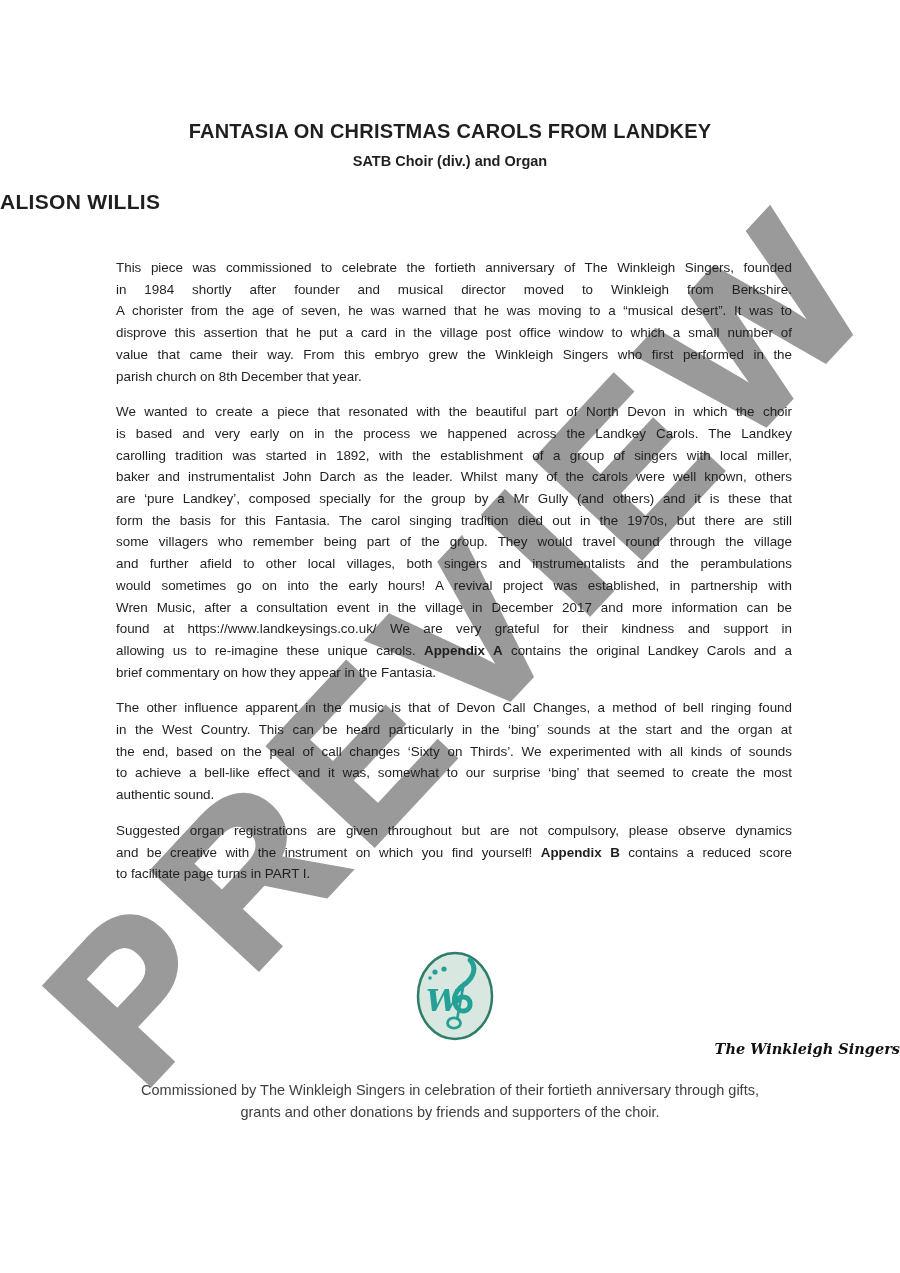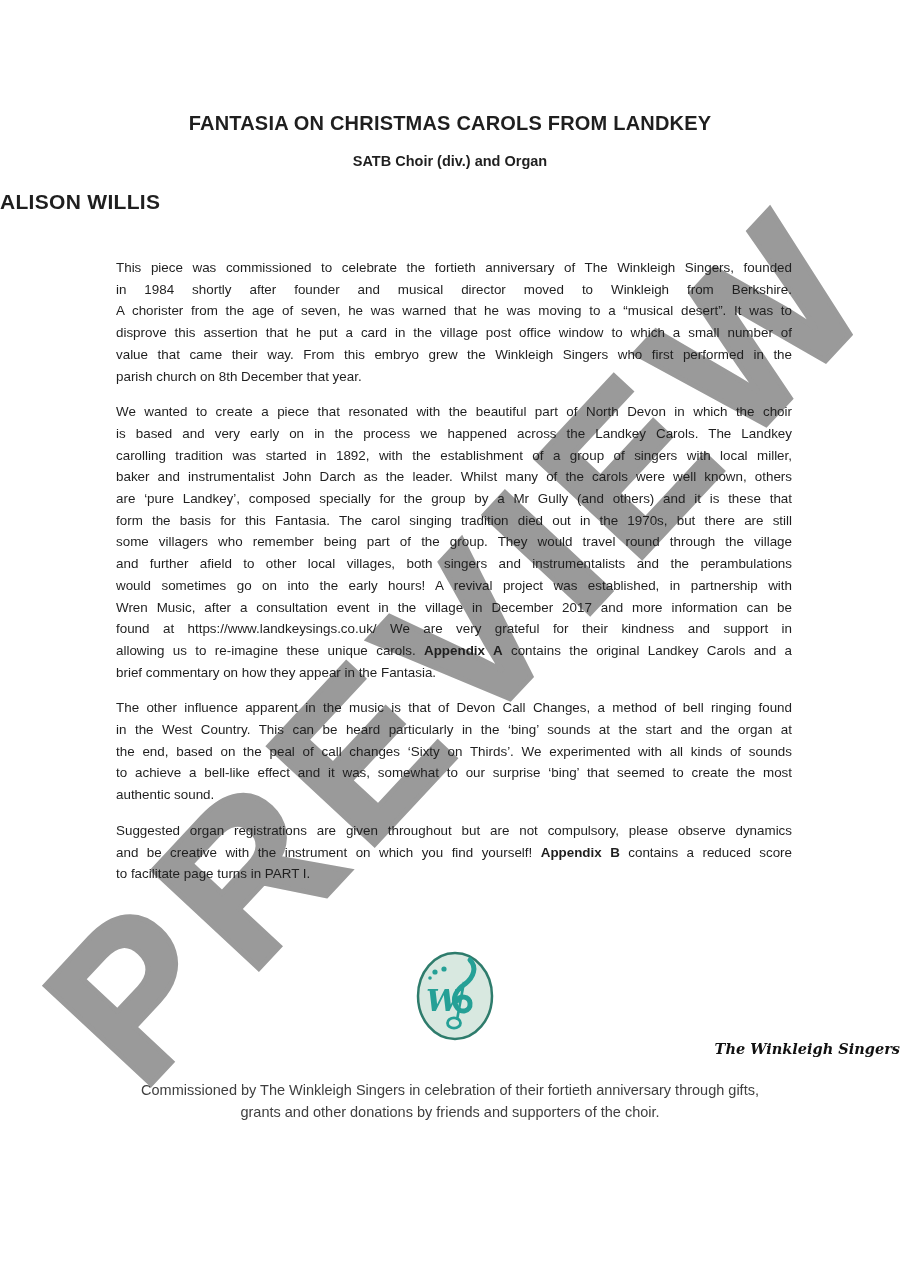--- a/index.html
+++ b/index.html
@@ -32,21 +32,21 @@
     white-space: nowrap;
     z-index: 0;
     user-select: none;
   }
   
   .content { position: relative; z-index: 1; }
 
   .doc-title {
     position: absolute;
     left: 0; right: 0;
-    top: 112px;
+    top: 120px;
     text-align: center;
     font-size: 20px;
     font-weight: 700;
     letter-spacing: 0.2px;
   }
   .doc-subtitle {
     position: absolute;
     left: 0; right: 0;
     top: 153px;
     text-align: center;

